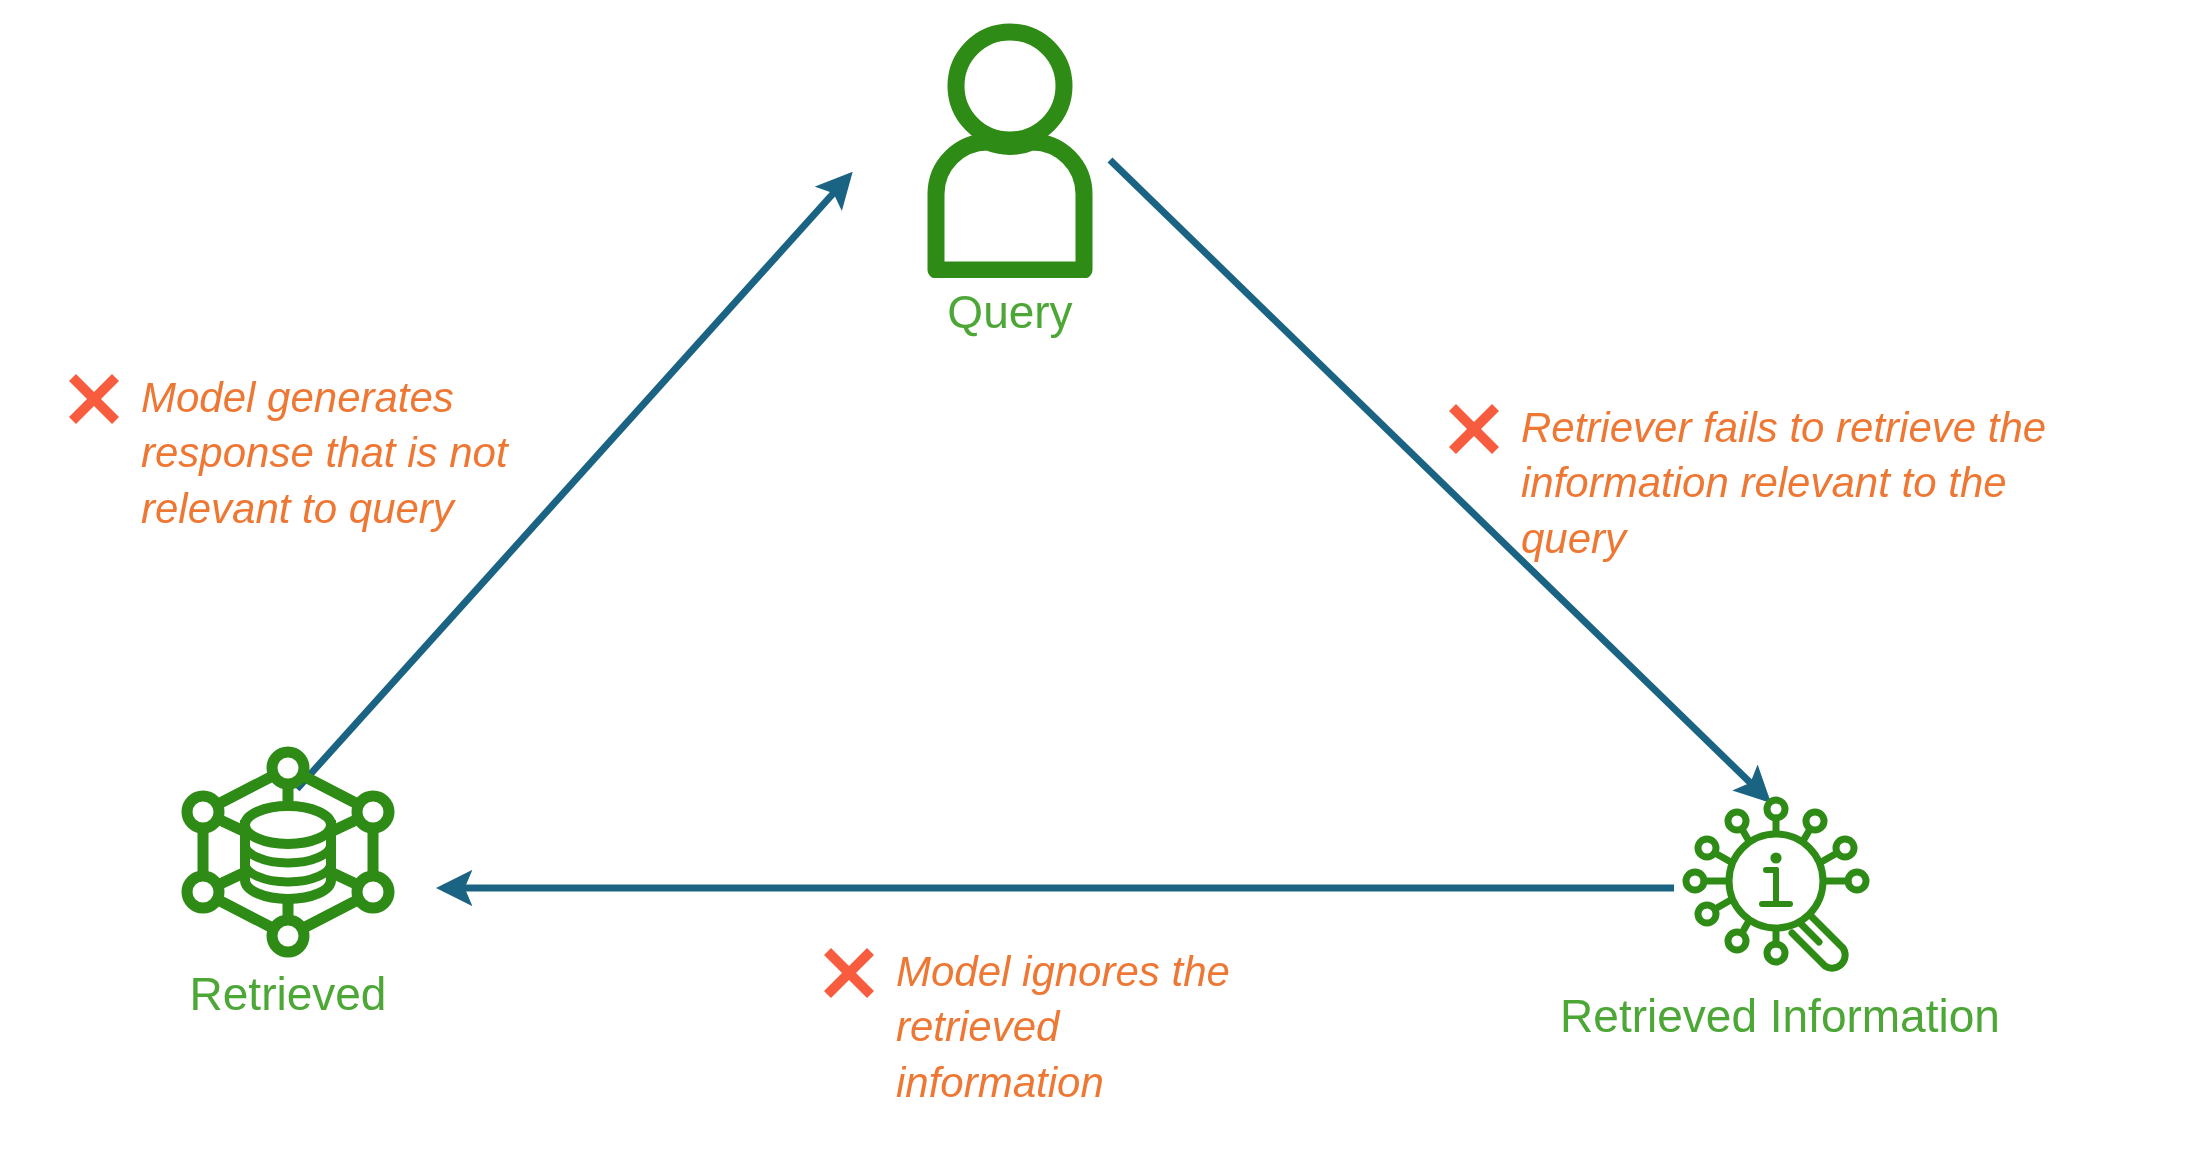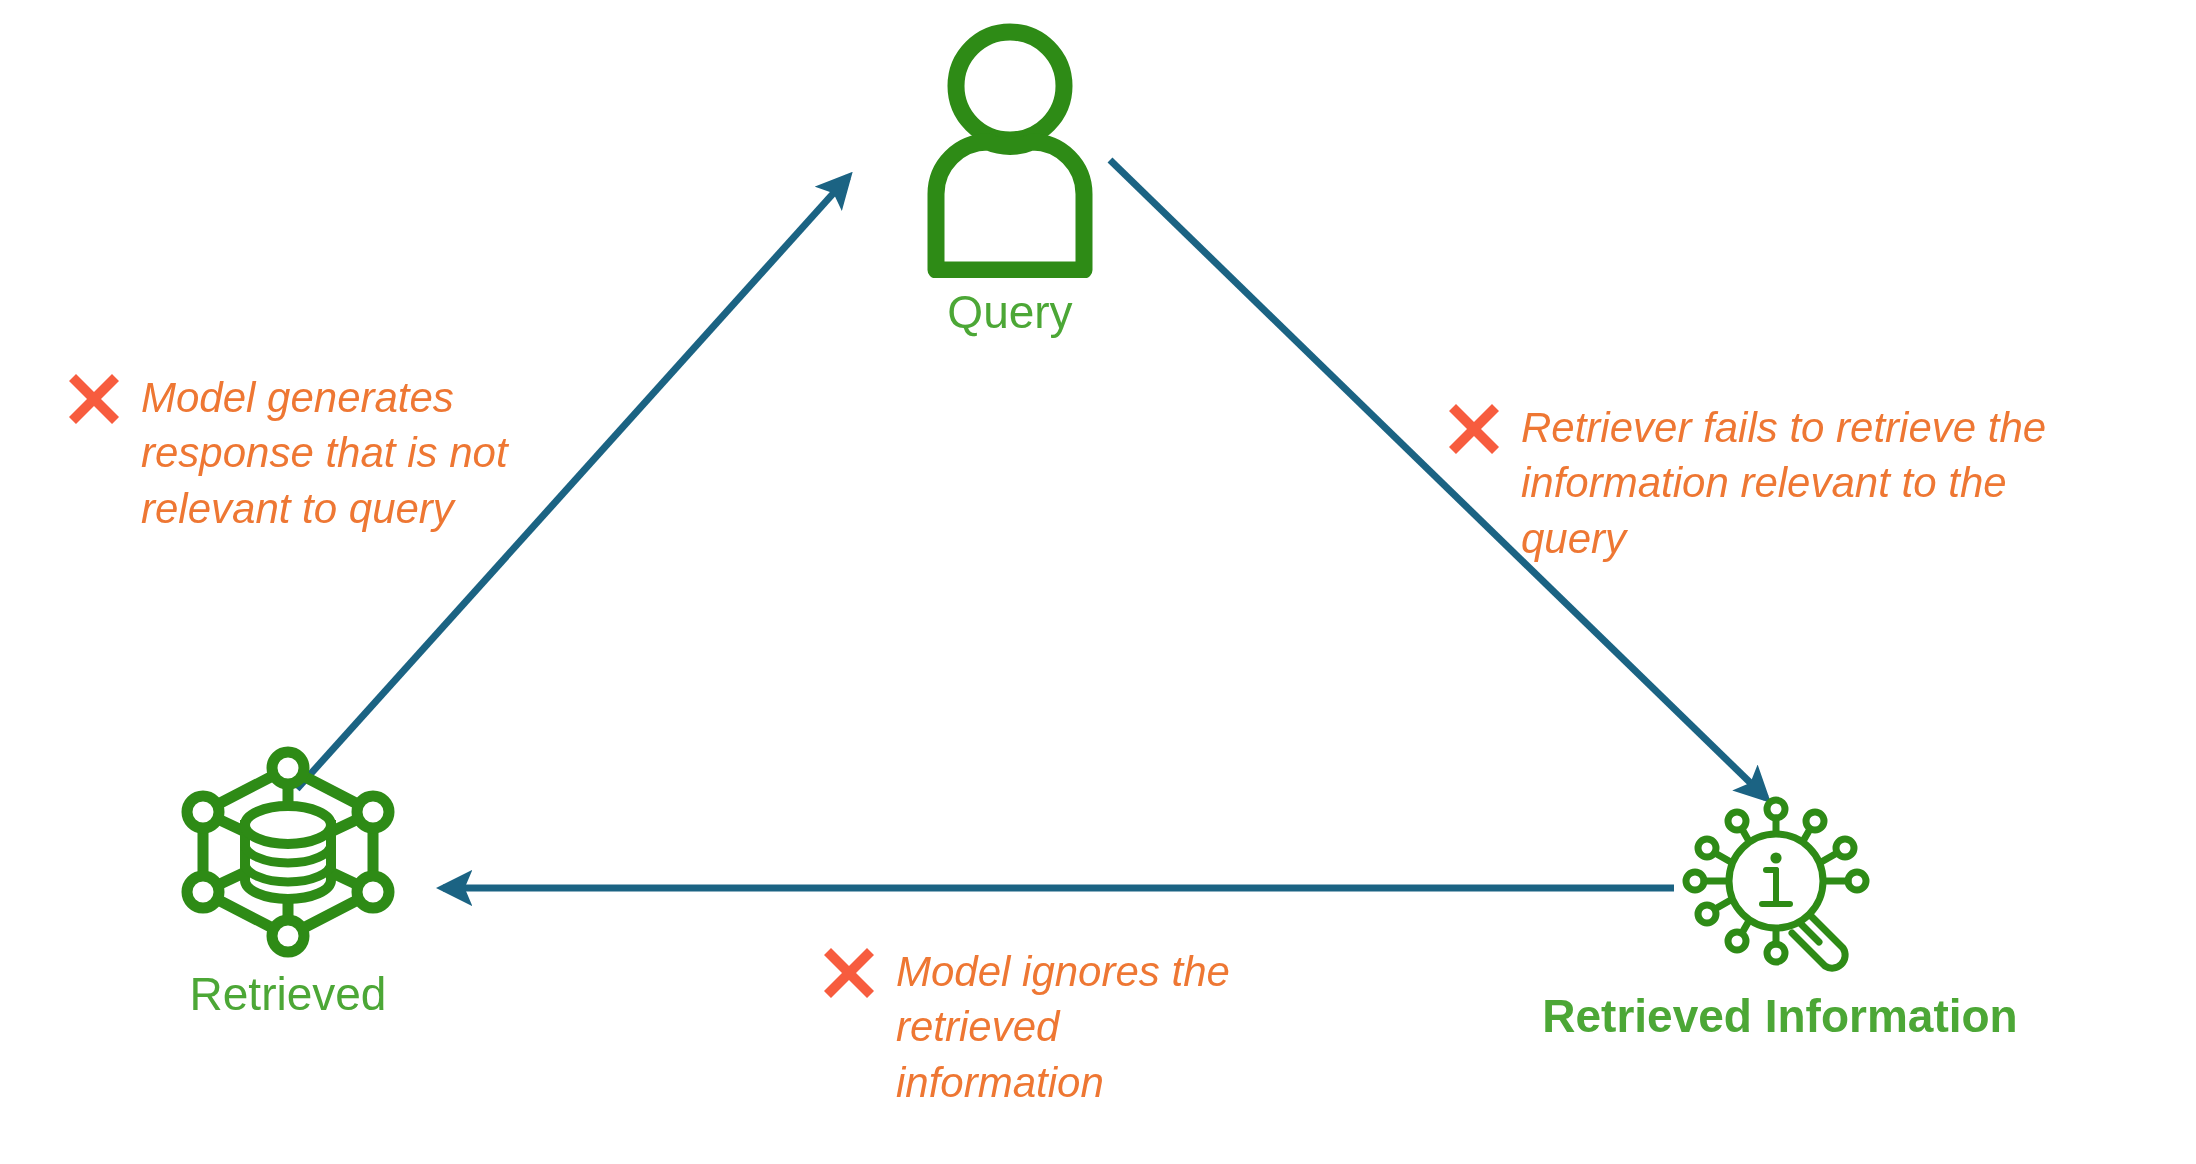--- a/index.html
+++ b/index.html
@@ -57,21 +57,21 @@
     font-style: italic;
     font-size: 42px;
     line-height: 1.32;
     color: #EE7733;
     white-space: pre-line;
   }
 
   
   #node-query      { left: 880px;  top: 18px;  width: 260px; }
   #node-response   { left: 128px;  top: 740px; width: 320px; }
-  #node-retrieved  { left: 1560px; top: 782px; width: 440px; font-weight: bold; }
+  #node-retrieved  { left: 1560px; top: 782px; width: 440px; }
 
   
   #ann-left   { left: 65px;   top: 370px; width: 480px; }
   #ann-right  { left: 1445px; top: 400px; width: 640px; }
   #ann-bottom { left: 820px;  top: 944px; width: 420px; }
 </style>
 </head>
 <body>
 
 <div id="canvas">

